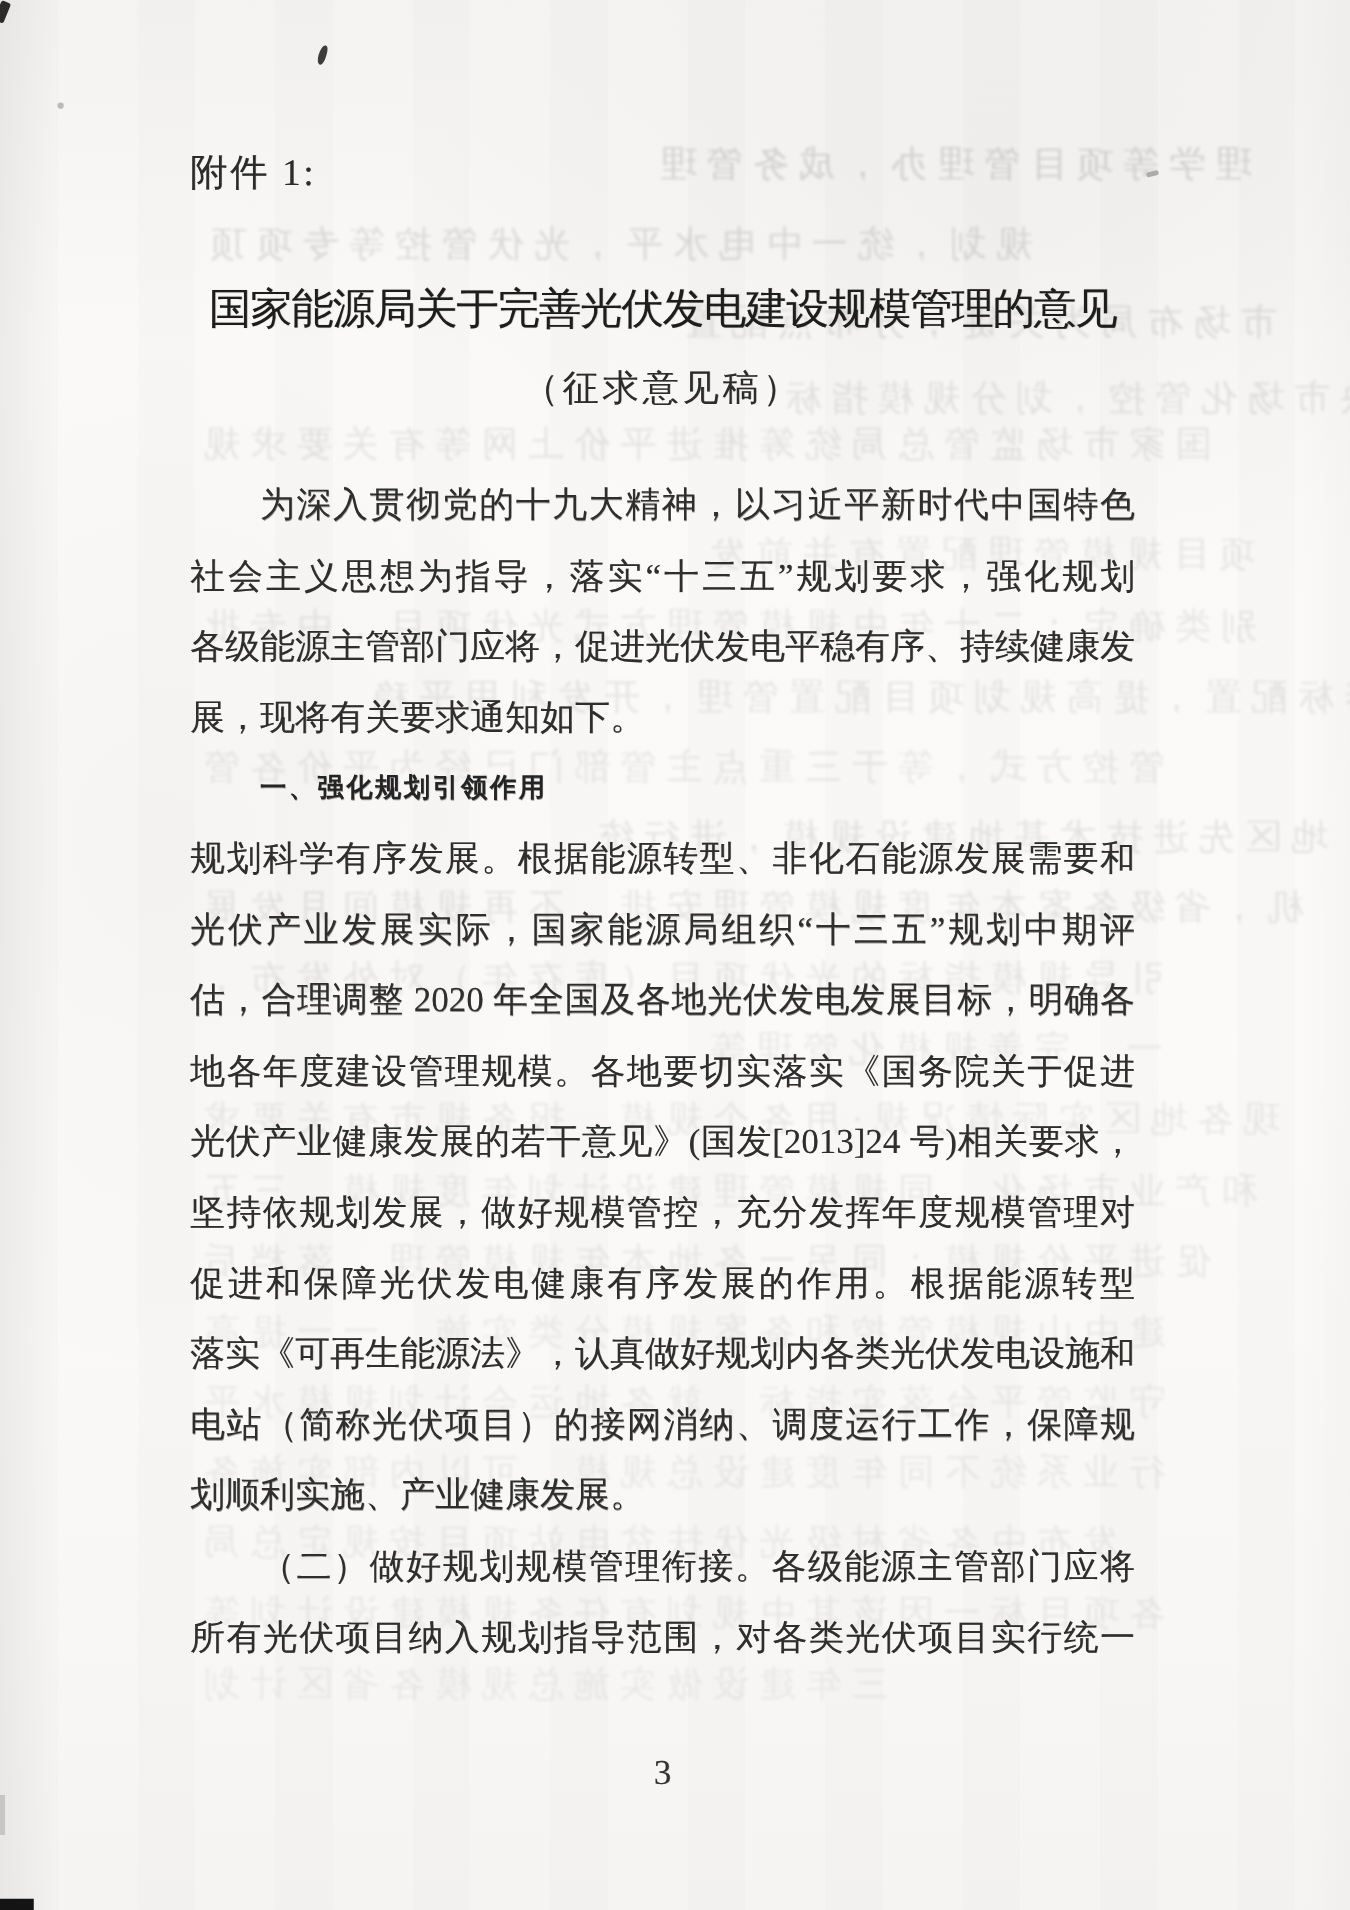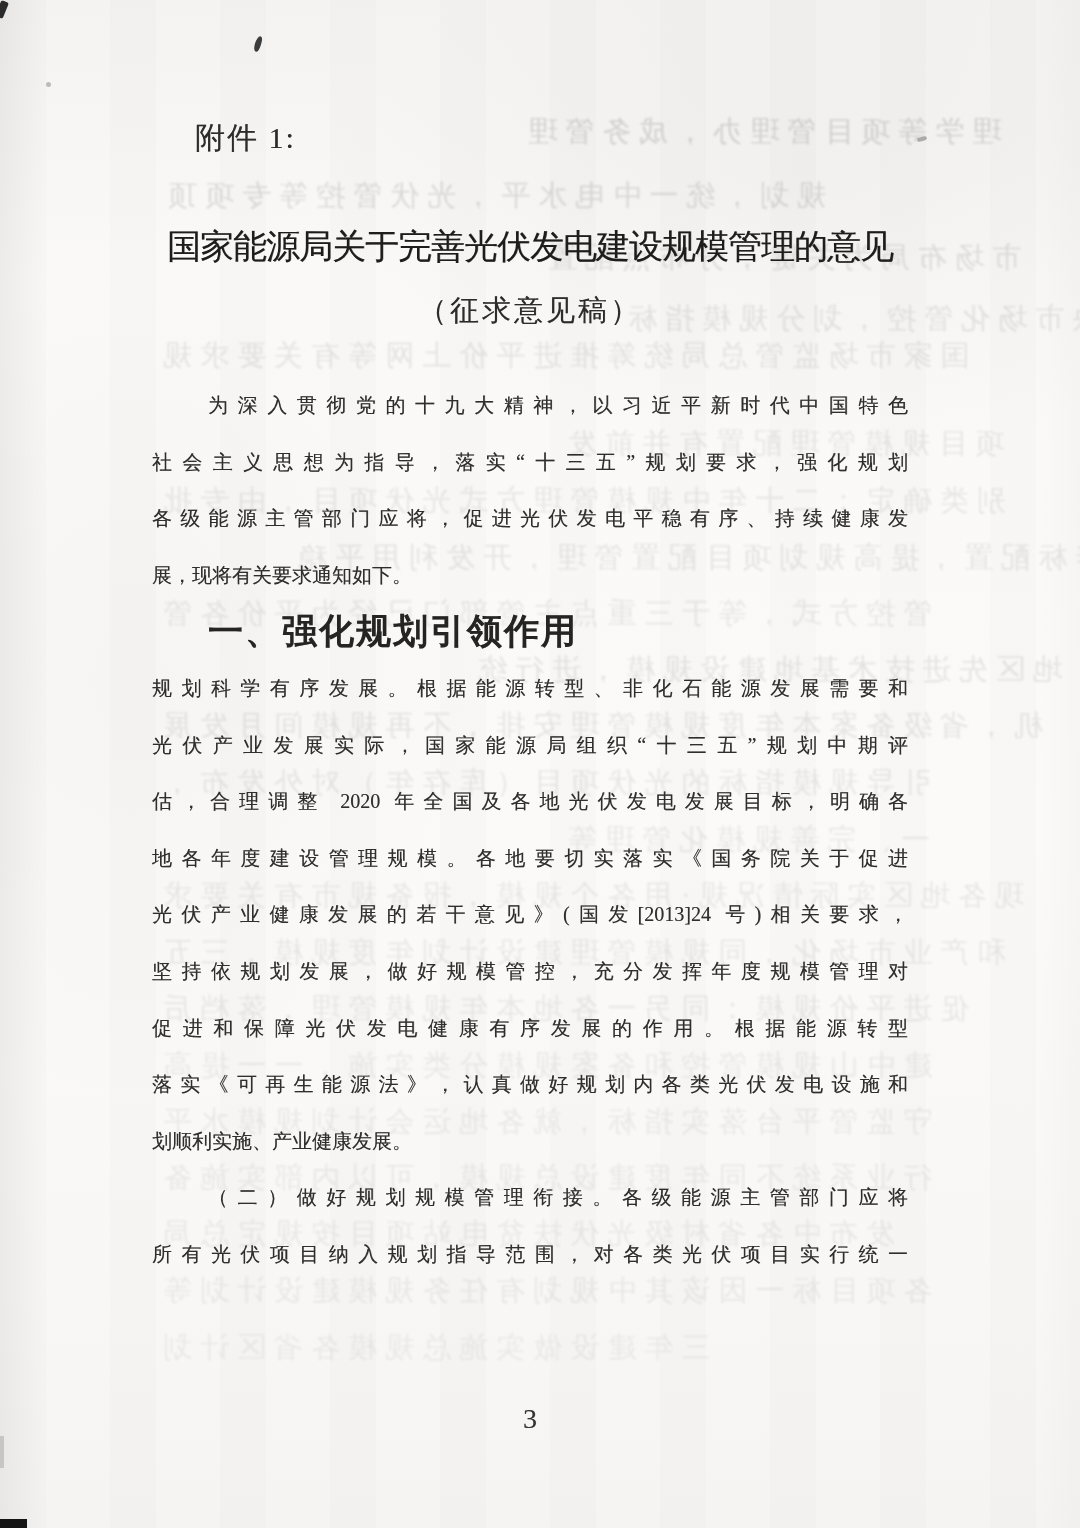--- a/index.html
+++ b/index.html
@@ -41,21 +41,20 @@
 
   
   .attachment {
     position: absolute;
     left: 152px;
     top: 118px;
     font-size: 30px;
     color: #2c2c2c;
     letter-spacing: 2px;
     text-shadow: 0.3px 0.3px 0.5px rgba(30,30,30,0.45);
-    margin-left: 43px;
   }
   .title {
     position: absolute;
     left: 152px;
     top: 201px;
     width: 756px;
     text-align: center;
     font-size: 34px;
     font-weight: 400;
     letter-spacing: -1px;
@@ -76,36 +75,36 @@
   }
   .doc-body {
     position: absolute;
     left: 152px;
     top: 377px;
     width: 756px;
   }
   .bline {
     height: 56.6px;
     line-height: 56.6px;
-    font-size: 20px;
+    font-size: 28px;
     color: #2e2e2e;
     text-align: justify;
     text-align-last: justify;
     text-shadow: 0.3px 0.3px 0.5px rgba(35,35,35,0.45);
     overflow: hidden;
     white-space: nowrap;
   }
   .bline.indent { text-indent: 56px; }
   .bline.end { text-align-last: left; white-space: nowrap; }
   .bline.heading {
     text-align-last: left;
     text-indent: 56px;
     font-family: "Liberation Sans", "DejaVu Sans", sans-serif;
     font-weight: 700;
-    font-size: 35px;
+    font-size: 21px;
     color: #242424;
     letter-spacing: 2px;
     white-space: nowrap;
   }
   .pagenum {
     position: absolute;
     left: 152px;
     top: 1403px;
     width: 756px;
     text-align: center;
@@ -204,20 +203,21 @@
       <div class="bline end">展，现将有关要求通知如下。</div>
       <div class="bline heading">一、强化规划引领作用</div>
       <div class="bline plain">规划科学有序发展。根据能源转型、非化石能源发展需要和</div>
       <div class="bline plain">光伏产业发展实际，国家能源局组织“十三五”规划中期评</div>
       <div class="bline plain">估，合理调整 2020 年全国及各地光伏发电发展目标，明确各</div>
       <div class="bline plain">地各年度建设管理规模。各地要切实落实《国务院关于促进</div>
       <div class="bline plain">光伏产业健康发展的若干意见》(国发[2013]24 号)相关要求，</div>
       <div class="bline plain">坚持依规划发展，做好规模管控，充分发挥年度规模管理对</div>
       <div class="bline plain">促进和保障光伏发电健康有序发展的作用。根据能源转型</div>
       <div class="bline plain">落实《可再生能源法》，认真做好规划内各类光伏发电设施和</div>
+      <div class="bline plain">电站（简称光伏项目）的接网消纳、调度运行工作，保障规</div>
       <div class="bline end">划顺利实施、产业健康发展。</div>
       <div class="bline indent">（二）做好规划规模管理衔接。各级能源主管部门应将</div>
       <div class="bline plain">所有光伏项目纳入规划指导范围，对各类光伏项目实行统一</div>
     </div>
 
   <div class="pagenum">3</div>
 
   <div class="mark-top-left"></div>
   <div class="mark-tick"></div>
   <div class="speck-1"></div>

